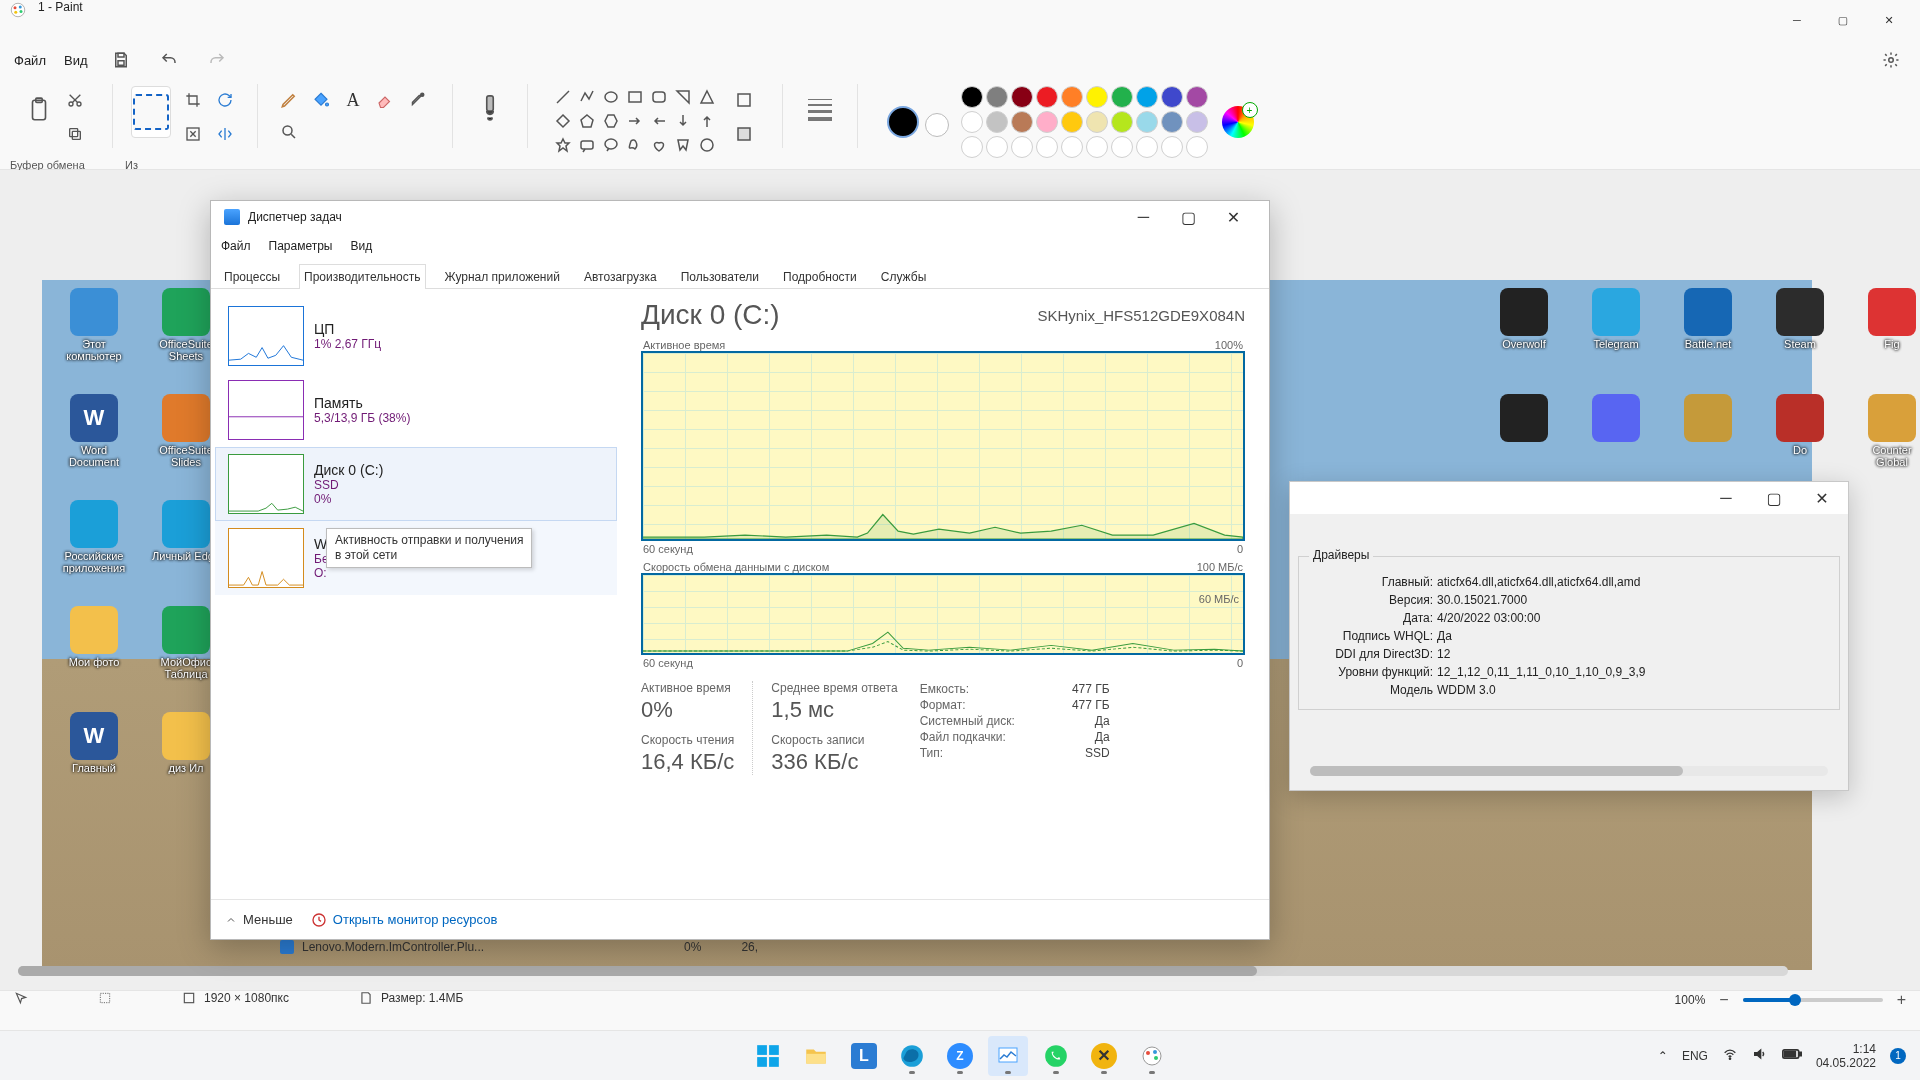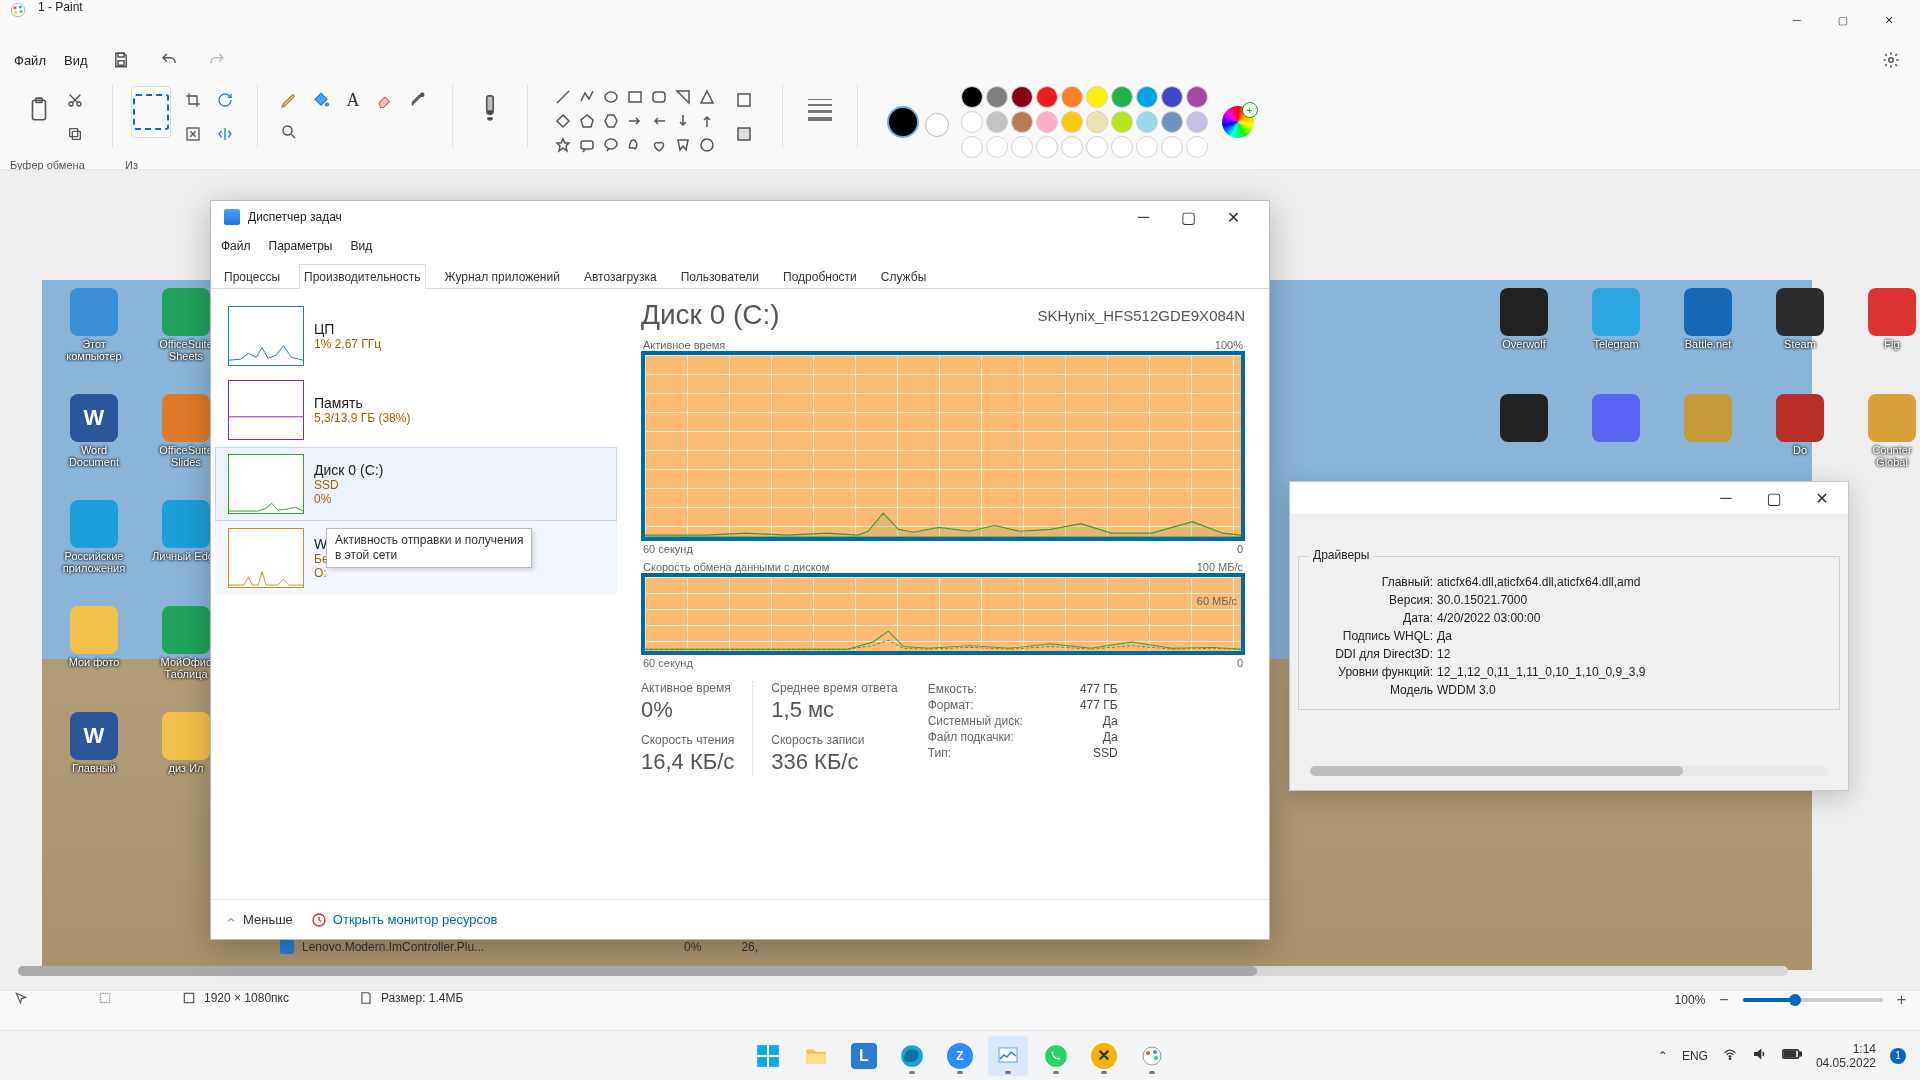--- a/index.html
+++ b/index.html
@@ -84,43 +84,43 @@
 .tm-side{width:410px;border-right:none;padding:10px 0;overflow:hidden}
 .side-item{display:flex;gap:10px;padding:6px 12px;border:1px solid transparent;margin:0 4px}
 .side-item.selected{background:#eef3fb;border-color:#c5d8f2}
 .side-item.hover{background:#f3f7fd}
 .side-graph{width:76px;height:60px;border:1px solid #1b74d8;position:relative;background:#fff;flex-shrink:0}
 .side-graph.mem{border-color:#8a2db3}
 .side-graph.disk{border-color:#3a9b3e}
 .side-graph.wifi{border-color:#d48b1d}
 .side-info{display:flex;flex-direction:column;justify-content:center;font-size:12px;color:#333}
 .side-info .si-title{font-size:14px;color:#222}
-.side-info .si-sub{font-size:12px;color:#a16207}
+.side-info .si-sub{font-size:12px;color:#701a75}
 .tooltip{position:absolute;background:#fff;border:1px solid #bcbcbc;padding:4px 8px;font-size:12px;color:#333;box-shadow:2px 2px 4px rgba(0,0,0,.15);white-space:nowrap}
 
 .tm-main{flex:1;padding:10px 24px 6px 20px;display:flex;flex-direction:column}
 .tm-main h1{font-size:28px;font-weight:400;color:#555}
 .tm-main .model{font-size:15px;color:#555;text-align:right}
 .tm-head{display:flex;justify-content:space-between;align-items:center}
 .graph-wrap{margin-top:8px}
 .graph-lbl{display:flex;justify-content:space-between;font-size:11px;color:#666;padding:0 2px}
-.graph{height:190px;border:4px solid #0369a1;background:#fdba74;position:relative;overflow:hidden}
+.graph{height:190px;border:2px solid #0369a1;background:#fef9c3;position:relative;overflow:hidden}
 .graph .grid{position:absolute;inset:0;background-image:linear-gradient(#d8edd0 1px,transparent 1px),linear-gradient(90deg,#d8edd0 1px,transparent 1px);background-size:42px 19px}
 .graph svg{position:absolute;inset:0;width:100%;height:100%}
 .graph.small{height:82px}
 .graph.small .grid{background-size:42px 16px}
 .gxlbl{display:flex;justify-content:space-between;font-size:11px;color:#666;padding:2px 2px 0}
 .midlbl{position:absolute;right:4px;top:18px;font-size:11px;color:#666}
 
 .stats{display:flex;margin-top:12px;gap:0}
 .stat-col{padding:0 18px;border-left:1px dotted #ccc}
 .stat-col:first-child{border-left:none;padding-left:0}
 .stat-col .sl{font-size:12px;color:#666}
 .stat-col .sv{font-size:22px;color:#555;margin-top:2px}
-.stat-table{margin-left:12px;font-size:12px;color:#444}
+.stat-table{margin-left:4px;font-size:12px;color:#444}
 .stat-table div{display:flex;justify-content:space-between;width:190px;padding:1px 0}
 .stat-table .k{color:#666}
 
 .tm-foot{height:40px;border-top:1px solid #e5e5e5;display:flex;align-items:center;padding:0 14px;gap:18px;font-size:13px}
 .tm-foot .less{display:flex;align-items:center;gap:6px;color:#333}
 .tm-foot .resmon{color:#0067c0;display:flex;align-items:center;gap:6px}
 
 
 .dx{position:absolute;left:1289px;top:481px;width:560px;height:310px;background:#f0f0f0;border:1px solid #c8c8c8;box-shadow:0 6px 24px rgba(0,0,0,.2)}
 .dx-title{height:32px;display:flex;align-items:center;justify-content:flex-end;padding:0 4px;gap:4px;background:#fff}

